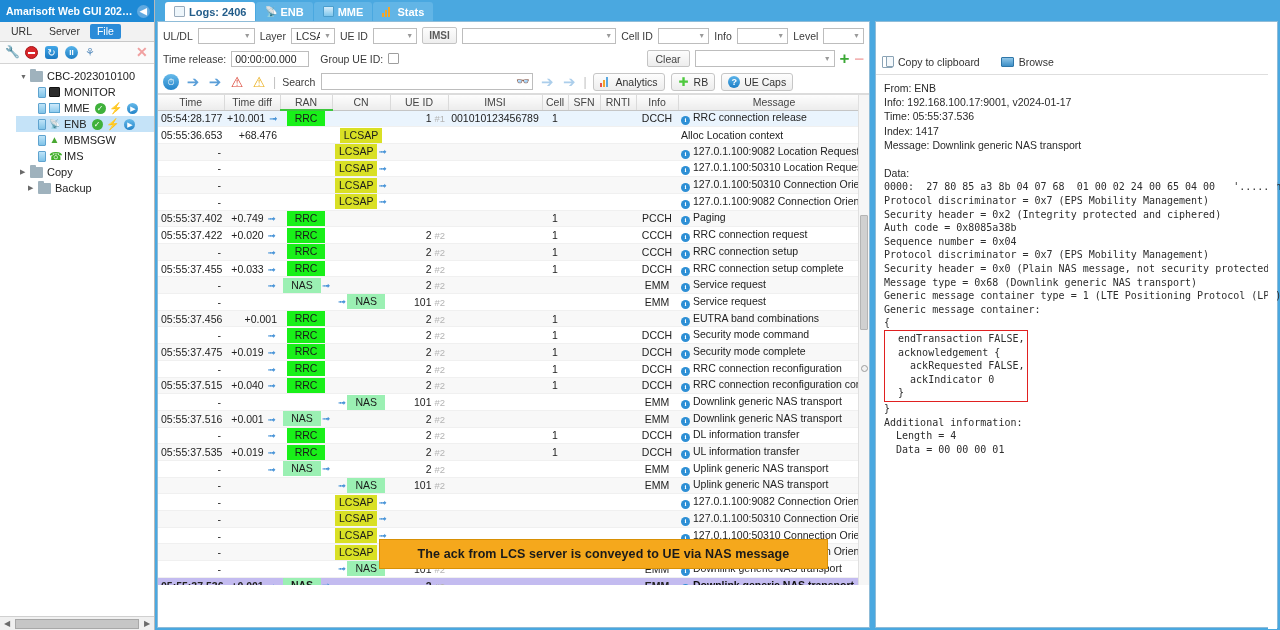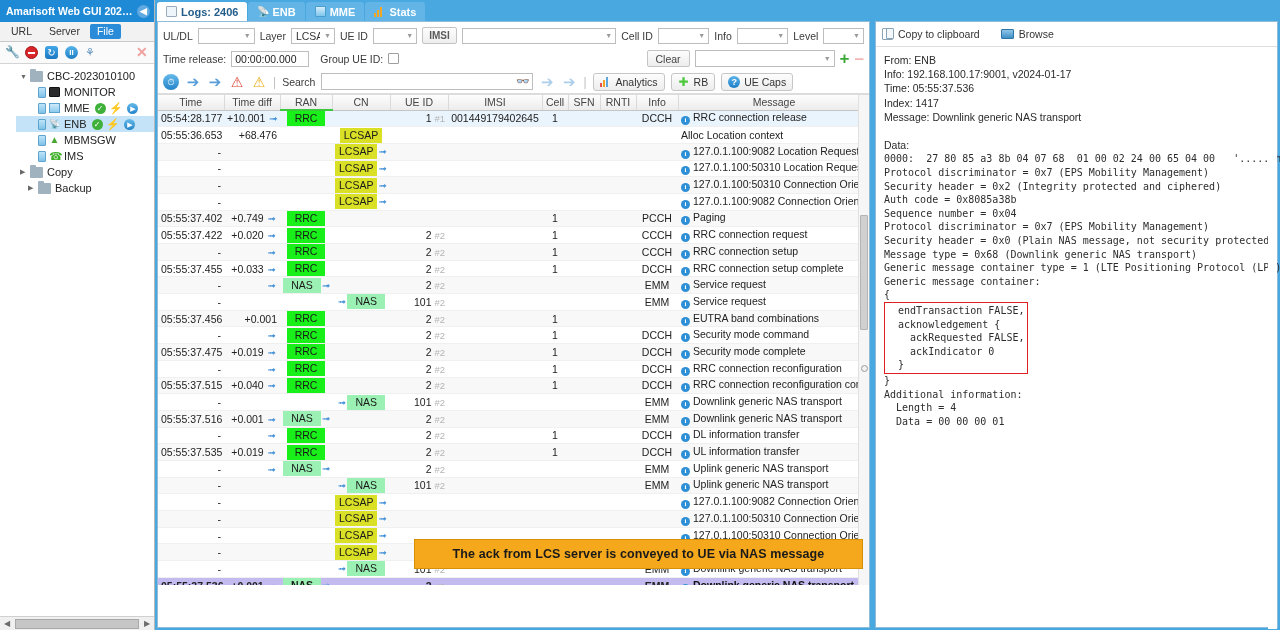--- a/index.html
+++ b/index.html
@@ -92,20 +92,21 @@
   .lp-scroll { height: 14px; background: #f0f0f0; border-top: 1px solid #d0d0d0;
                display: flex; align-items: center; }
   .lp-scroll .sb-arrow { width: 14px; text-align: center; color: #6b6b6b; font-size: 8px; }
   .lp-scroll .sb-thumb { flex: 1; height: 10px; margin: 0 1px;
                          background: #c6c6c6; border: 1px solid #a8a8a8; }
 
   
   .main {
     position: absolute; left: 155px; top: 0; width: 717px; height: 630px;
     background: #4aa8e0;
+    padding-left: 8px;
   }
   .tabbar { height: 21px; display: flex; align-items: flex-end; padding-left: 2px; gap: 1px; }
   .tab { height: 19px; display: flex; align-items: center; gap: 4px;
          padding: 0 9px; border-radius: 3px 3px 0 0; font-size: 11px;
          font-weight: bold; color: #fff; background: #62b5e6; }
   .tab.active { background: #ffffff; color: #235d8a; }
   .tabico { width: 11px; height: 11px; flex-shrink: 0; }
   .ti-doc { background: #fff; border: 1px solid #9ab; border-radius: 1px; }
   .tab.active .ti-doc { background: #eef6fb; }
   .ti-enb { color: #b9c8d2; font-size: 10px; line-height: 11px; text-align: center; }
@@ -214,32 +215,32 @@
              background: #f6f6f6; border-left: 1px solid #e0e0e0; }
   .vscroll .vthumb { position: absolute; left: 1px; top: 120px; width: 8px; height: 115px;
                      background: #d0d0d0; border: 1px solid #b4b4b4; border-radius: 1px; }
   .vscroll .vdot { position: absolute; left: 2px; top: 270px; width: 7px; height: 7px;
                    border-radius: 50%; border: 1px solid #9c9c9c; background: #f2f2f2; }
 
   .callout {
     position: absolute; background: #f5a81c; border: 1px solid #d89005;
     color: #1a1a1a; font-size: 12.5px; font-weight: bold;
     display: flex; align-items: center; justify-content: center;
-    padding: 0 10px; letter-spacing: .1px; margin-left: 35px;
+    padding: 0 10px; letter-spacing: .1px;
   }
 
   
   .right {
     position: absolute; left: 872px; top: 0; width: 408px; height: 630px;
     background: #4aa8e0;
   }
   .right-inner { position: absolute; left: 3px; top: 21px; width: 403px; height: 607px;
                  background: #fff; border: 1px solid #8fbcd8; }
   .rtoolbar { height: 25px; border-bottom: 1px solid #dedede; display: flex;
-              align-items: center; gap: 7px; padding: 0 6px; background: #fff; }
+              align-items: center; gap: 7px; padding: 0 6px; background: #fff; margin-top: 28px; }
   .ic-clip { width: 11px; height: 12px; border: 1px solid #8aa3b5; border-radius: 1px;
              background: #fff; position: relative; }
   .ic-clip::after { content:""; position:absolute; left:3px; top:-1px; width:6px; height:9px;
                     border:1px solid #8aa3b5; background:#f4f8fb; border-radius:1px; }
   .ic-browse { width: 13px; height: 10px; border-radius: 1px;
                background: linear-gradient(#8fc6e8,#3e8fc6); border: 1px solid #2e76a8; }
   .detail { padding: 6px 8px; font-size: 10.5px; color: #2a2a2a; line-height: 14.2px; }
   .detail .ln { white-space: pre; }
   .mono { font-family: "DejaVu Sans Mono", "Liberation Mono", monospace;
           font-size: 10px; line-height: 13.6px; color: #2d2d2d; white-space: pre; }
@@ -474,21 +475,21 @@
               <th>Message</th>
             </tr>
           </thead>
           <tbody id="log-body">
               <tr class="r-sel">
                 <td class="c-time">05:54:28.177</td>
                 <td class="c-diff">+10.001 <span class="dirarrow">➟</span></td>
                 <td class="c-ran"><span class="chip rrc">RRC</span></td>
                 <td class="c-cn"></td>
                 <td class="c-ueid">1 <span class="hash">#1</span></td>
-                <td class="c-imsi">001449179402645</td>
+                <td class="c-imsi">001010123456789</td>
                 <td class="c-cell">1</td>
                 <td class="c-cell"></td>
                 <td class="c-cell"></td>
                 <td class="c-info">DCCH</td>
                 <td class="c-msg"><span class="infoico">i</span>RRC connection release</td>
               </tr>
               <tr class="r-even">
                 <td class="c-time">05:55:36.653</td>
                 <td class="c-diff">+68.476</td>
                 <td class="c-ran"></td>

